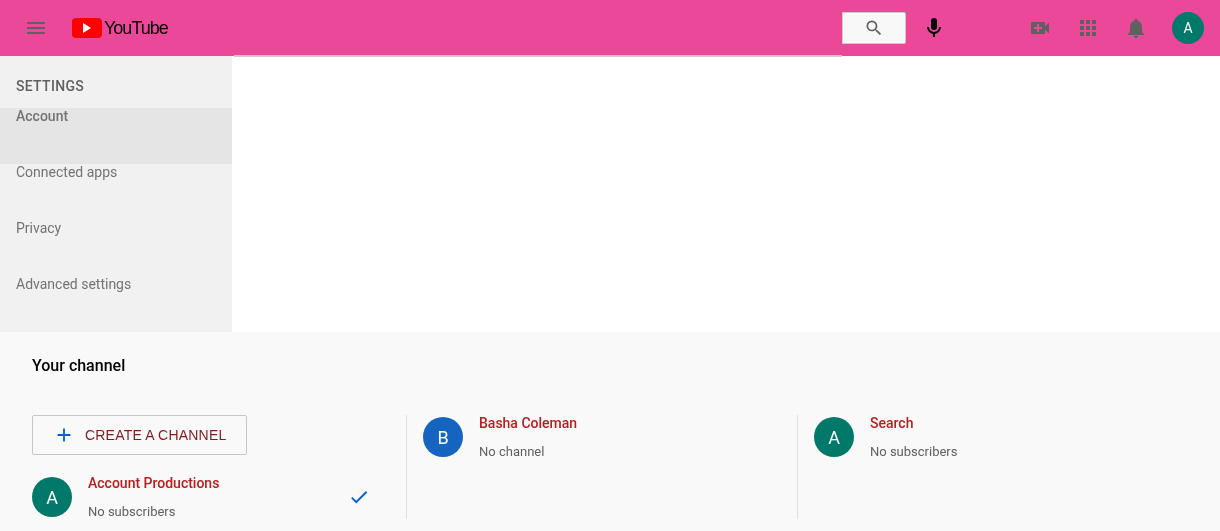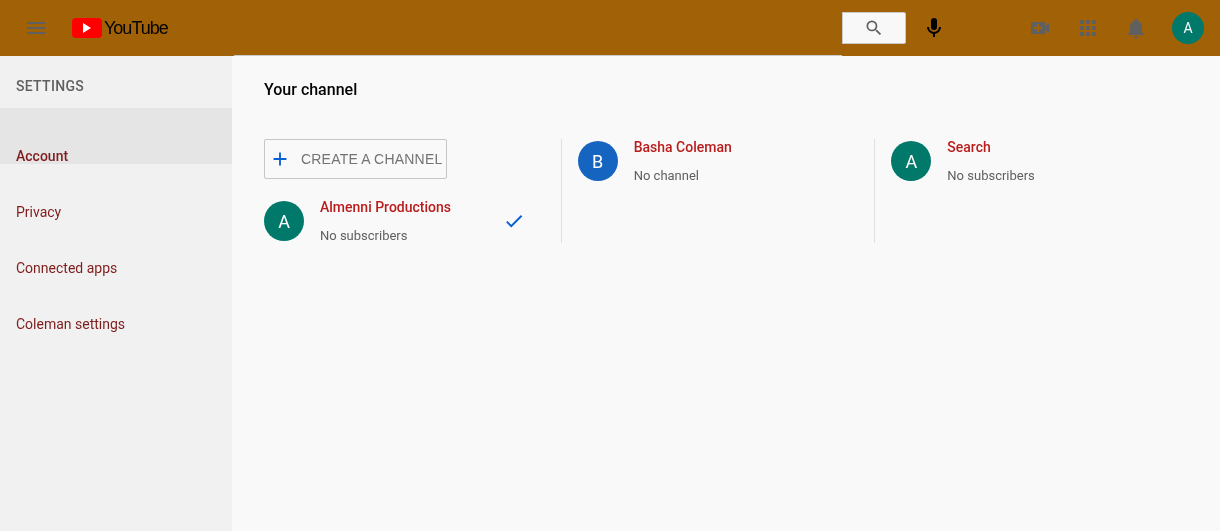--- a/index.html
+++ b/index.html
@@ -5,21 +5,21 @@
     * { margin: 0; padding: 0; box-sizing: border-box; }
     body { font-family: Roboto, Arial, sans-serif; font-size: 14px; color: #030303; background: #fff; }
 
     
     .header {
       height: 56px;
       display: flex;
       align-items: center;
       padding: 0 16px;
       justify-content: space-between;
-      background: #a16207;
+      background: #ec4899;
     }
     .header-left { display: flex; align-items: center; }
     .menu-btn {
       width: 40px; height: 40px; display: flex; align-items: center; justify-content: center;
       border-radius: 50%; cursor: pointer;
     }
     .logo { display: flex; align-items: center; margin-left: 16px; cursor: pointer; }
     .logo-icon { width: 30px; height: 20px; background: #ff0000; border-radius: 4px; display:flex; align-items:center; justify-content:center; position: relative; }
     .logo-play { width: 0; height: 0; border-left: 8px solid #fff; border-top: 5px solid transparent; border-bottom: 5px solid transparent; }
     .logo-text { font-size: 18px; font-weight: 500; letter-spacing: -1px; margin-left: 2px; font-family: Arial, sans-serif; }
@@ -35,52 +35,52 @@
       width: 64px; border: 1px solid #ccc; background: #f8f8f8;
       border-radius: 0 2px 2px 0; display:flex; align-items:center; justify-content:center; cursor:pointer;
     }
     .mic-btn { width: 40px; height: 40px; margin-left: 8px; display:flex; align-items:center; justify-content:center; cursor:pointer; border-radius: 50%; }
 
     .header-right { display: flex; align-items: center; gap: 8px; }
     .icon-btn { width: 40px; height: 40px; display:flex; align-items:center; justify-content:center; cursor:pointer; border-radius: 50%; }
     .avatar { width: 32px; height: 32px; border-radius: 50%; background: #00796b; color: #fff; display:flex; align-items:center; justify-content:center; font-size: 14px; cursor: pointer; margin-left: 8px; }
 
     
-    .content { display: flex; height: calc(100vh - 56px); }
+    .content { display: flex; height: calc(100vh - 56px); flex-direction: column; }
     .sidebar {
       width: 232px; background: #f1f1f1; padding-top: 12px; flex-shrink: 0;
     }
     .sidebar-heading {
       padding: 10px 16px 14px; font-size: 14px; font-weight: 500; color: #606060; letter-spacing: 0.3px;
     }
     .sidebar-item {
-      height: 56px; display: flex; align-items: flex-end; padding: 0 16px; font-size: 14px; cursor: pointer;
-      color: #7f1d1d;
+      height: 56px; display: flex; align-items: flex-start; padding: 0 16px; font-size: 14px; cursor: pointer;
+      color: #737373;
     }
     .sidebar-item.active { background: #e5e5e5; font-weight: 500; }
 
     
     .main { flex: 1; background: #f9f9f9; padding: 24px 32px; }
     .page-title { font-size: 16px; font-weight: 500; margin-bottom: 40px; }
 
     .channels-grid {
       display: flex;
     }
     .col {
       flex: 1;
       padding: 0 16px;
       min-width: 0;
     }
     .col + .col { border-left: 1px solid #e0e0e0; }
 
     .create-btn {
       display: inline-flex; align-items: center; justify-content: center;
-      border: 1px solid #c6c6c6; border-radius: 2px; color: #737373;
+      border: 1px solid #c6c6c6; border-radius: 2px; color: #7f1d1d;
       font-size: 14px; font-weight: 500; letter-spacing: 0.2px;
-      padding: 8px 4px; cursor: pointer; background: transparent;
+      padding: 8px 20px; cursor: pointer; background: transparent;
     }
     .create-btn .plus { margin-right: 10px; display:flex; }
 
     .channel-row {
       display: flex; align-items: center; margin-top: 20px; cursor: pointer;
       position: relative;
     }
     .channel-row.first-col { padding-right: 20px; }
     .channel-avatar {
       width: 40px; height: 40px; border-radius: 50%; display:flex; align-items:center; justify-content:center;
@@ -150,27 +150,27 @@
 </div>
 
 <div class="content">
 
   <div class="sidebar">
     <div class="sidebar-heading">SETTINGS</div>
     <div class="sidebar-item active">
         <span>Account</span>
       </div>
     <div class="sidebar-item">
+        <span>Connected apps</span>
+      </div>
+    <div class="sidebar-item">
         <span>Privacy</span>
       </div>
     <div class="sidebar-item">
-        <span>Connected apps</span>
-      </div>
-    <div class="sidebar-item">
-        <span>Coleman settings</span>
+        <span>Advanced settings</span>
       </div>
   </div>
 
   <div class="main">
     <div class="page-title">Your channel</div>
 
     <div class="channels-grid">
 
       <div class="col" style="padding-left:0;">
         <button class="create-btn">
@@ -178,21 +178,21 @@
             <svg width="22" height="22" viewBox="0 0 24 24">
                 <path fill="#065fd4" d="M19 13h-6v6h-2v-6H5v-2h6V5h2v6h6v2z"></path>
               </svg>
           </span>
           <span>CREATE A CHANNEL</span>
         </button>
 
         <div class="channel-row first-col">
           <div class="channel-avatar" style="background:#00796b">A</div>
           <div class="channel-info">
-            <div class="channel-name">Almenni Productions</div>
+            <div class="channel-name">Account Productions</div>
             <div class="channel-sub">No subscribers</div>
           </div>
           <span class="check">
             <svg width="22" height="22" viewBox="0 0 24 24">
                 <path fill="#065fd4" d="M9 16.17L4.83 12 3.41 13.41 9 19l12-12-1.41-1.41z"></path>
               </svg>
           </span>
         </div>
       </div>
 

